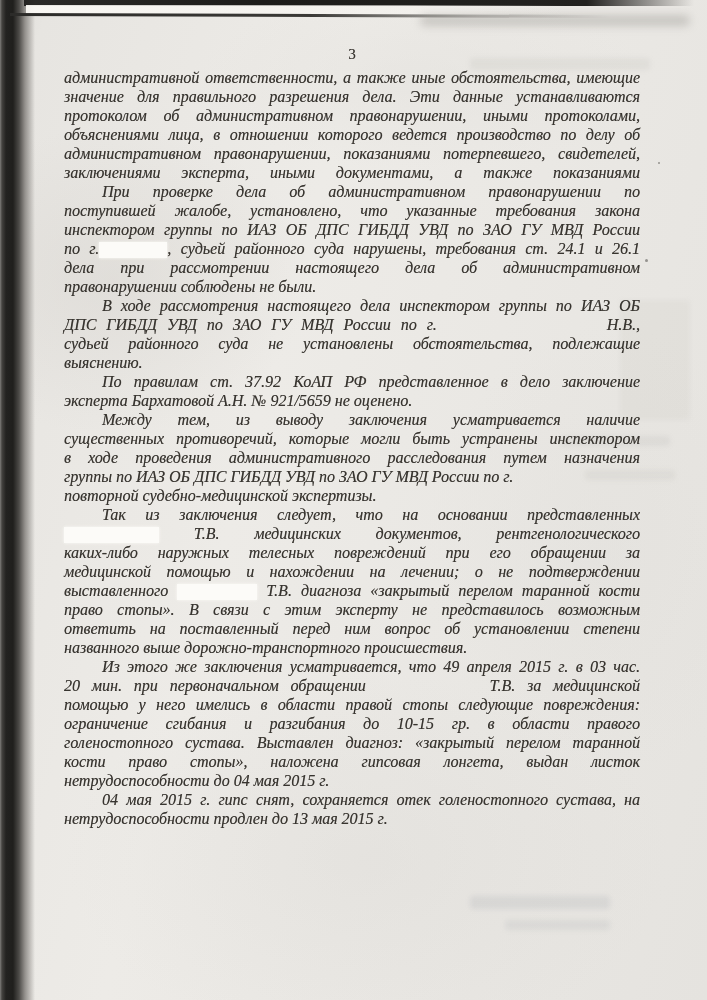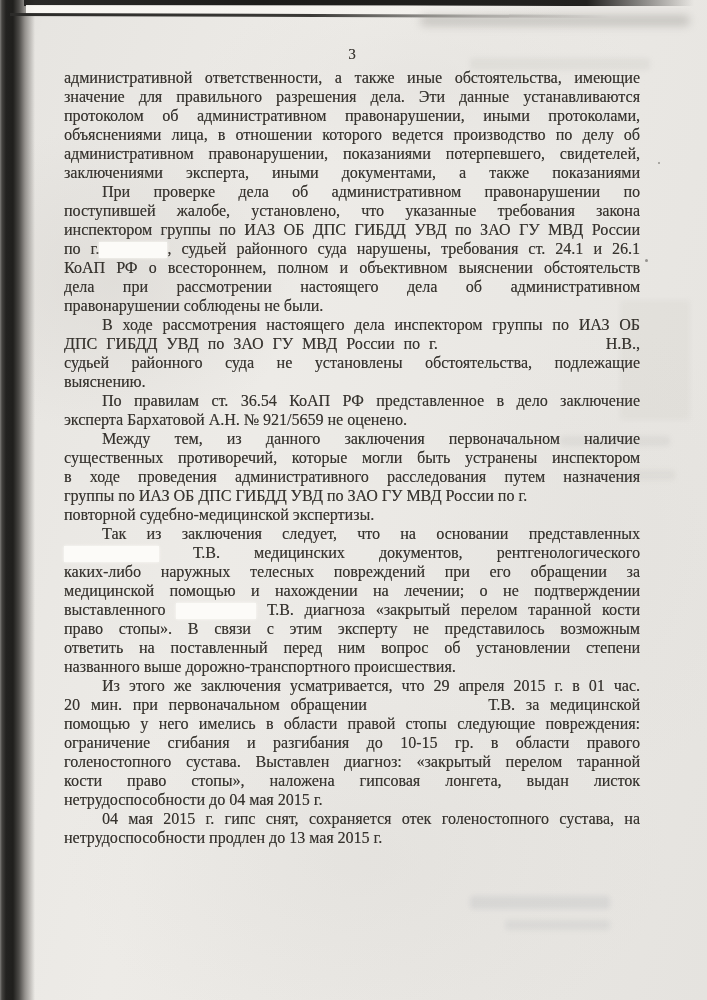--- a/index.html
+++ b/index.html
@@ -53,21 +53,21 @@
   .g6 { left:620px; top:300px; width:70px;  height:120px; background:rgba(130,130,126,.06); }
   .speck { position:absolute; width:3px; height:3px; border-radius:50%; background:rgba(80,78,74,.55); }
   .s1 { left:645px; top:259px; } .s2 { left:658px; top:162px; width:2px; height:2px; }
   
   .content {
     position:absolute; left:64px; top:44px; width:576px;
     color:#37342f; font-size:16px; line-height:19px;
     text-shadow:.2px .2px .35px rgba(55,50,45,.55);
   }
   .pagenum { height:24px; line-height:20px; text-align:center; font-size:15px; }
-  .line { height:19px; text-align:justify; text-align-last:justify; white-space:normal; }
+  .line { height:19px; text-align:justify; text-align-last:justify; white-space:normal;font-style:italic; }
   .line.indent { text-indent:38px; }
   .line.end { text-align-last:left; }
   .redact {
     display:inline-block; height:16px; vertical-align:-4px;
     background:#fcfbf8; box-shadow:0 0 3px rgba(252,251,248,.95);
   }
   .gap { display:inline-block; height:1px; vertical-align:baseline; }
 </style>
 </head>
 <body>
@@ -99,53 +99,52 @@
         <div class="line"><span>протоколом об административном правонарушении, иными протоколами,</span></div>
         <div class="line"><span>объяснениями лица, в отношении которого ведется производство по делу об</span></div>
         <div class="line"><span>административном правонарушении, показаниями потерпевшего, свидетелей,</span></div>
         <div class="line"><span>заключениями эксперта, иными документами, а также показаниями</span></div>
       </div>
       <div>
         <div class="line indent"><span>При проверке дела об административном правонарушении по</span></div>
         <div class="line"><span>поступившей жалобе, установлено, что указанные требования закона</span></div>
         <div class="line"><span>инспектором группы по ИАЗ ОБ ДПС ГИБДД УВД по ЗАО ГУ МВД России</span></div>
         <div class="line"><span>по г.</span><span class="redact" style="width: 68px;"></span><span>, судьей районного суда нарушены, требования ст. 24.1 и 26.1</span></div>
-        <div class="line"><span>КоАП РФ о всестороннем, полном и объективном выяснении обстоятельств</span></div>
         <div class="line"><span>дела при рассмотрении настоящего дела об административном</span></div>
         <div class="line end"><span>правонарушении соблюдены не были.</span></div>
       </div>
       <div>
         <div class="line indent"><span>В ходе рассмотрения настоящего дела инспектором группы по ИАЗ ОБ</span></div>
         <div class="line"><span>ДПС ГИБДД УВД по ЗАО ГУ МВД России по г. </span><span class="gap" style="width: 150px;"></span><span> Н.В.,</span></div>
         <div class="line"><span>судьей районного суда не установлены обстоятельства, подлежащие</span></div>
         <div class="line end"><span>выяснению.</span></div>
       </div>
       <div>
-        <div class="line indent"><span>По правилам ст. 36.54 КоАП РФ представленное в дело заключение</span></div>
+        <div class="line indent"><span>По правилам ст. 37.92 КоАП РФ представленное в дело заключение</span></div>
         <div class="line end"><span>эксперта Бархатовой А.Н. № 921/5659 не оценено.</span></div>
       </div>
       <div>
-        <div class="line indent"><span>Между тем, из данного заключения первоначальном наличие</span></div>
+        <div class="line indent"><span>Между тем, из выводу заключения усматривается наличие</span></div>
         <div class="line"><span>существенных противоречий, которые могли быть устранены инспектором</span></div>
         <div class="line"><span>в ходе проведения административного расследования путем назначения</span></div>
         <div class="line end"><span>группы по ИАЗ ОБ ДПС ГИБДД УВД по ЗАО ГУ МВД России по г.</span></div>
         <div class="line end"><span>повторной судебно-медицинской экспертизы.</span></div>
       </div>
       <div>
         <div class="line indent"><span>Так из заключения следует, что на основании представленных</span></div>
         <div class="line"><span class="redact" style="width: 95px;"></span><span> Т.В. медицинских документов, рентгенологического</span></div>
         <div class="line"><span>каких-либо наружных телесных повреждений при его обращении за</span></div>
         <div class="line"><span>медицинской помощью и нахождении на лечении; о не подтверждении</span></div>
         <div class="line"><span>выставленного </span><span class="redact" style="width: 80px;"></span><span> Т.В. диагноза «закрытый перелом таранной кости</span></div>
         <div class="line"><span>право стопы». В связи с этим эксперту не представилось возможным</span></div>
         <div class="line"><span>ответить на поставленный перед ним вопрос об установлении степени</span></div>
         <div class="line end"><span>названного выше дорожно-транспортного происшествия.</span></div>
       </div>
       <div>
-        <div class="line indent"><span>Из этого же заключения усматривается, что 29 апреля 2015 г. в 01 час.</span></div>
+        <div class="line indent"><span>Из этого же заключения усматривается, что 49 апреля 2015 г. в 03 час.</span></div>
         <div class="line"><span>20 мин. при первоначальном обращении </span><span class="gap" style="width: 100px;"></span><span> Т.В. за медицинской</span></div>
         <div class="line"><span>помощью у него имелись в области правой стопы следующие повреждения:</span></div>
         <div class="line"><span>ограничение сгибания и разгибания до 10-15 гр. в области правого</span></div>
         <div class="line"><span>голеностопного сустава. Выставлен диагноз: «закрытый перелом таранной</span></div>
         <div class="line"><span>кости право стопы», наложена гипсовая лонгета, выдан листок</span></div>
         <div class="line end"><span>нетрудоспособности до 04 мая 2015 г.</span></div>
       </div>
       <div>
         <div class="line indent"><span>04 мая 2015 г. гипс снят, сохраняется отек голеностопного сустава, на</span></div>
         <div class="line end"><span>нетрудоспособности продлен до 13 мая 2015 г.</span></div>

